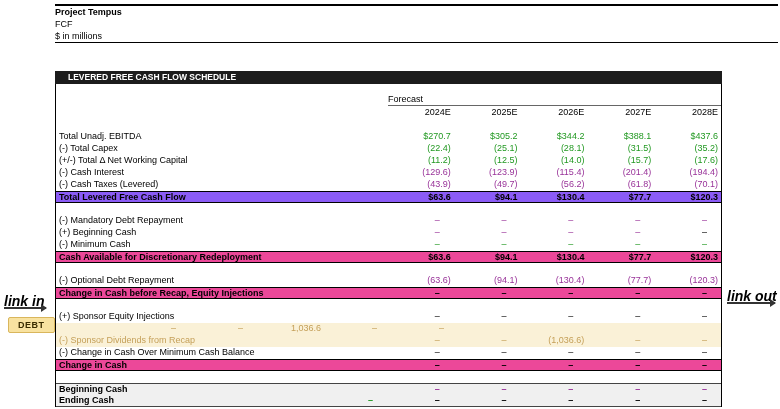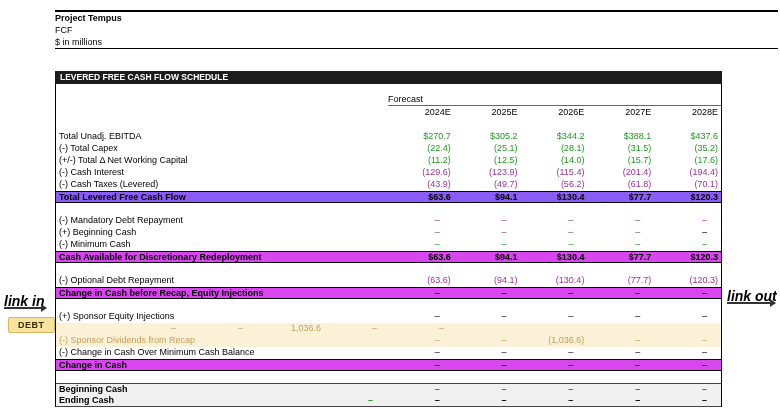--- a/index.html
+++ b/index.html
@@ -2,52 +2,52 @@
 <html><head>
 <meta charset="utf-8">
 <style>
   html,body{margin:0;padding:0}
   body{
     width:780px;height:409px;position:relative;background:#fff;
     font-family:"Liberation Sans",sans-serif;font-size:9px;color:#000;
     overflow:hidden;
   }
   
-  .doc-header{position:absolute;left:55px;top:10px;width:723px}
+  .doc-header{position:absolute;left:55px;top:4px;width:723px}
   .rule-thick{border-top:2px solid #000;height:0}
   .rule-thin{border-top:1px solid #000;height:0}
   .doc-title{font-weight:bold;line-height:12px}
   .doc-line{line-height:12px}
   
   .table-wrap{
     position:absolute;left:55px;top:71px;width:667px;box-sizing:border-box;
     border-left:1px solid #000;border-right:1px solid #000;
   }
   .title-bar{
     height:13px;line-height:13px;background:#1c1c1c;color:#fff;
-    font-weight:bold;font-size:8.5px;padding-left:5px;margin-left:-1px;margin-right:-1px;
+    font-weight:bold;font-size:8.5px;padding-left:13px;margin-left:-1px;margin-right:-1px;
   }
   .bar-spacer{height:10px}
   .forecast-row{display:flex;height:12px;line-height:11px}
   .fspacer{width:332px}
   .forecast-cell{flex:1;border-bottom:1px solid #666}
   .years-row{display:flex;height:13px;line-height:13px}
   .yspacer{width:332px}
   .year-cell{width:67px;box-sizing:border-box;text-align:right;padding-right:3px}
   .blank-head-row{height:12px}
   
   .trow{display:flex;height:12px;line-height:11px;box-sizing:border-box}
   .cell{box-sizing:border-box;white-space:nowrap;overflow:visible}
   .cell.label{width:265px;padding-left:3px}
   .cell.pf{width:67px;text-align:right;padding-right:14px}
   .cell.val{width:67px;text-align:right;padding-right:3px}
   .cell.val.dash{padding-right:14px}
   .subtotal{font-weight:bold;border-top:1px solid #000;border-bottom:1px solid #000}
   .lavender{background:#8b5cf6}
-  .gray{background:#d946ef}
+  .gray{background:#ec4899}
   .yellow{background:#faf1d7}
   .cash-block{background:#f0f0f0;font-weight:bold}
   .bt{border-top:1px solid #444}
   .bb{border-bottom:1px solid #444}
   
   .c-green{color:#229922}
   .c-purple{color:#993399}
   .c-tan{color:#c5a059}
   .c-black{color:#000}
   

